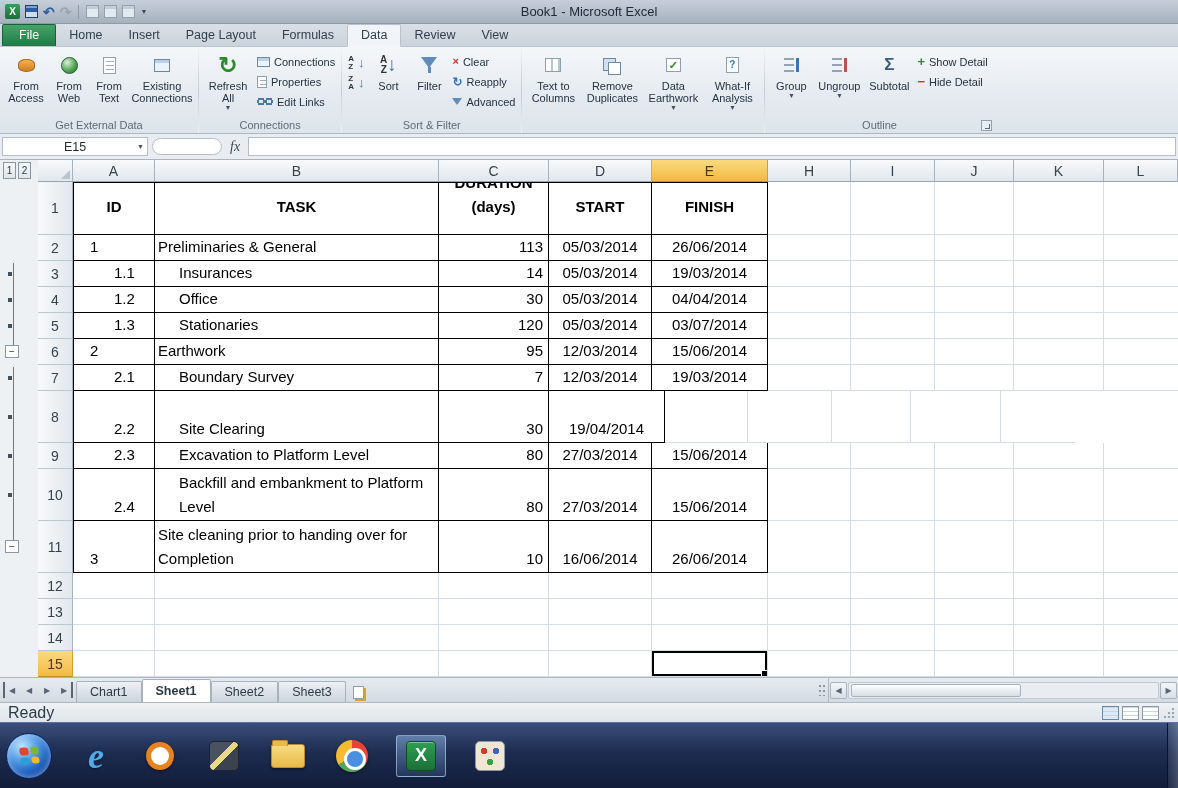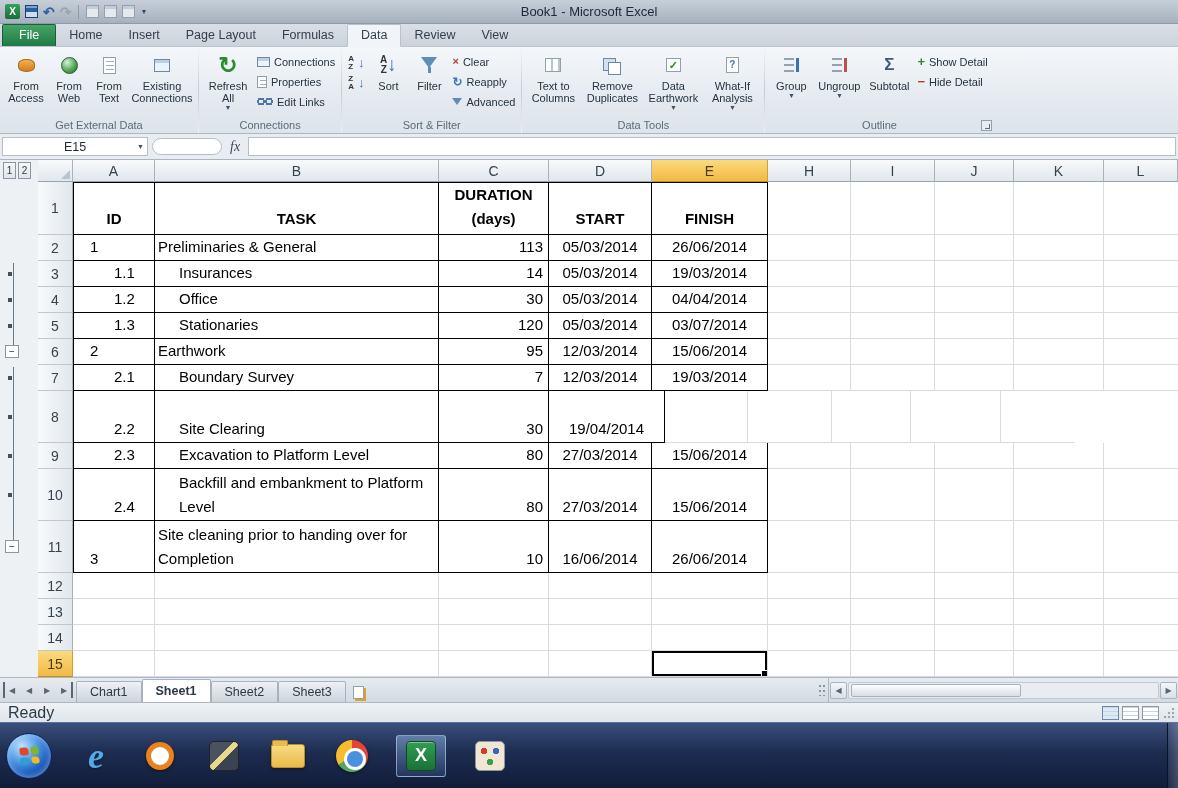--- a/index.html
+++ b/index.html
@@ -92,21 +92,21 @@
   .corner::after{content:"";position:absolute;right:2px;bottom:2px;width:0;height:0;border-left:9px solid transparent;border-bottom:9px solid #b9c4ce}
   .colhdr{background:linear-gradient(#f8fafb,#e1e7ed);border-right:1px solid #a7b2bd;border-bottom:1px solid #98a5b1;font-size:14px;color:#36434f;display:flex;align-items:center;justify-content:center}
   .colhdr.sel,.rowhdr.sel{background:linear-gradient(#fbda7e,#f2ba43);border-right:1px solid #cf9f35;border-bottom:1px solid #bf8f25;color:#4a3a10}
   .row{display:flex}
   .h26{height:26px}.h52{height:52px}.h53{height:53px}
   .rowhdr{width:35px;background:linear-gradient(90deg,#f8fafb,#e1e7ed);border-right:1px solid #a7b2bd;border-bottom:1px solid #bdc7d0;font-size:14px;color:#36434f;display:flex;align-items:center;justify-content:center;flex:0 0 auto}
   .cell{border-right:1px solid #d6dce4;border-bottom:1px solid #d6dce4;font-size:15px;line-height:24px;color:#000;display:flex;align-items:flex-end;overflow:hidden;padding-bottom:1px}
   .cA{width:82px}.cB{width:284px}.cC{width:110px}.cD{width:103px}.cE{width:116px}
   .blk-r{border-right-color:#000}.blk-b{border-bottom-color:#000}
   .blk-l{border-left:1px solid #000}.blk-t{border-top:1px solid #000}
-  .hdr{font-weight:bold;justify-content:center;padding-bottom:3px}
+  .hdr{font-weight:bold;justify-content:center;padding-bottom:15px}
   .hdr2{flex-direction:column;align-items:center;justify-content:flex-end}
   .id{padding-left:16px}.id.sub{padding-left:40px}
   .task{padding-left:3px}.task.sub{padding-left:24px}
   .num{justify-content:flex-end;padding-right:5px}
   .date{justify-content:center}
   .fillHL{width:410px;align-self:stretch;border-bottom:1px solid #d6dce4;background-image:linear-gradient(90deg,transparent 82px,#d6dce4 82px,#d6dce4 83px,transparent 83px),linear-gradient(90deg,transparent 166px,#d6dce4 166px,#d6dce4 167px,transparent 167px),linear-gradient(90deg,transparent 245px,#d6dce4 245px,#d6dce4 246px,transparent 246px),linear-gradient(90deg,transparent 335px,#d6dce4 335px,#d6dce4 336px,transparent 336px)}
   .fillAE{width:695px;align-self:stretch;border-bottom:1px solid #d6dce4;border-right:1px solid #d6dce4;background-image:linear-gradient(90deg,transparent 81px,#d6dce4 81px,#d6dce4 82px,transparent 82px),linear-gradient(90deg,transparent 365px,#d6dce4 365px,#d6dce4 366px,transparent 366px),linear-gradient(90deg,transparent 475px,#d6dce4 475px,#d6dce4 476px,transparent 476px),linear-gradient(90deg,transparent 578px,#d6dce4 578px,#d6dce4 579px,transparent 579px)}
   .fillAD{width:579px;align-self:stretch;border-bottom:1px solid #d6dce4;border-right:1px solid #d6dce4;background-image:linear-gradient(90deg,transparent 81px,#d6dce4 81px,#d6dce4 82px,transparent 82px),linear-gradient(90deg,transparent 365px,#d6dce4 365px,#d6dce4 366px,transparent 366px),linear-gradient(90deg,transparent 475px,#d6dce4 475px,#d6dce4 476px,transparent 476px)}
   .selcell{position:relative;z-index:2;box-shadow:inset 0 0 0 2px #000;background:#fff}
   .selcell::after{content:"";position:absolute;right:-1px;bottom:-1px;width:5px;height:5px;background:#000;border:1px solid #fff}
@@ -329,21 +329,20 @@
         <div class="bigbtn" style="width:58px">
           <span class="bicon">
               <span class="ic-whatif">
                 <span>?</span>
               </span>
             </span>
           <span>What-If Analysis</span>
           <span class="dd">▼</span>
         </div>
       </div>
-      <div class="rglabel">Data Tools</div>
     </div>
     <div class="rsep"></div>
 
     <div class="rgroup">
       <div class="rgc">
         <div class="bigbtn" style="width:46px">
           <span class="bicon">
               <span class="ic-group"></span>
             </span>
           <span>Group</span>

